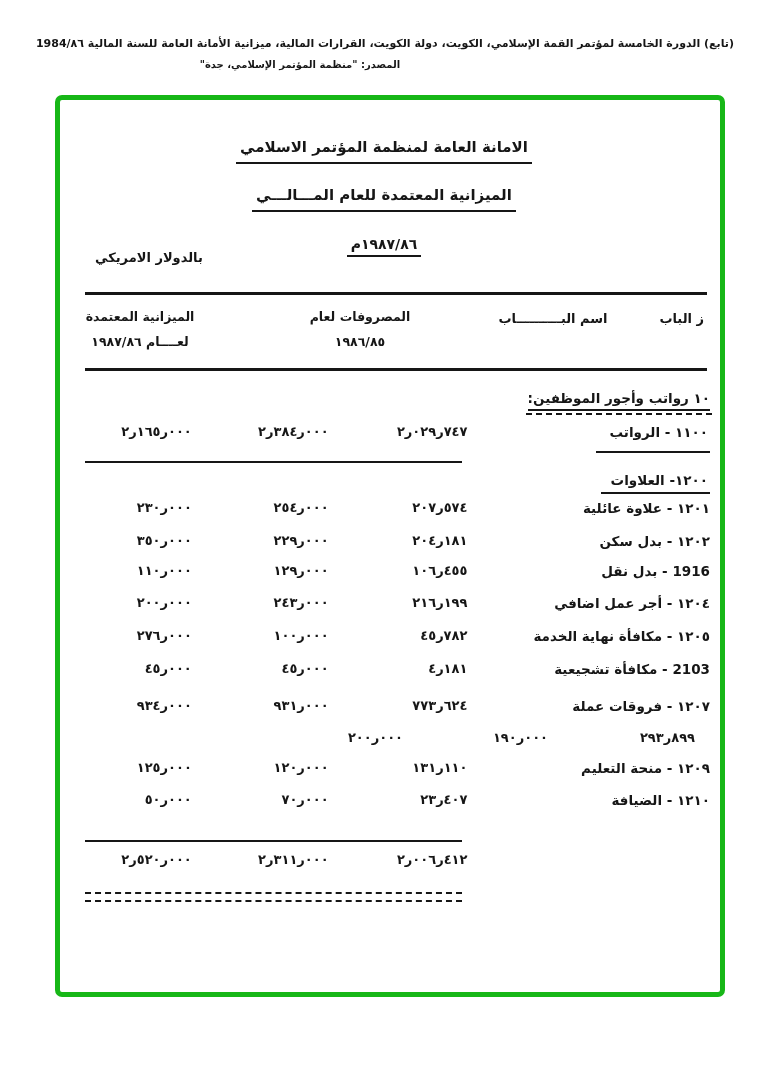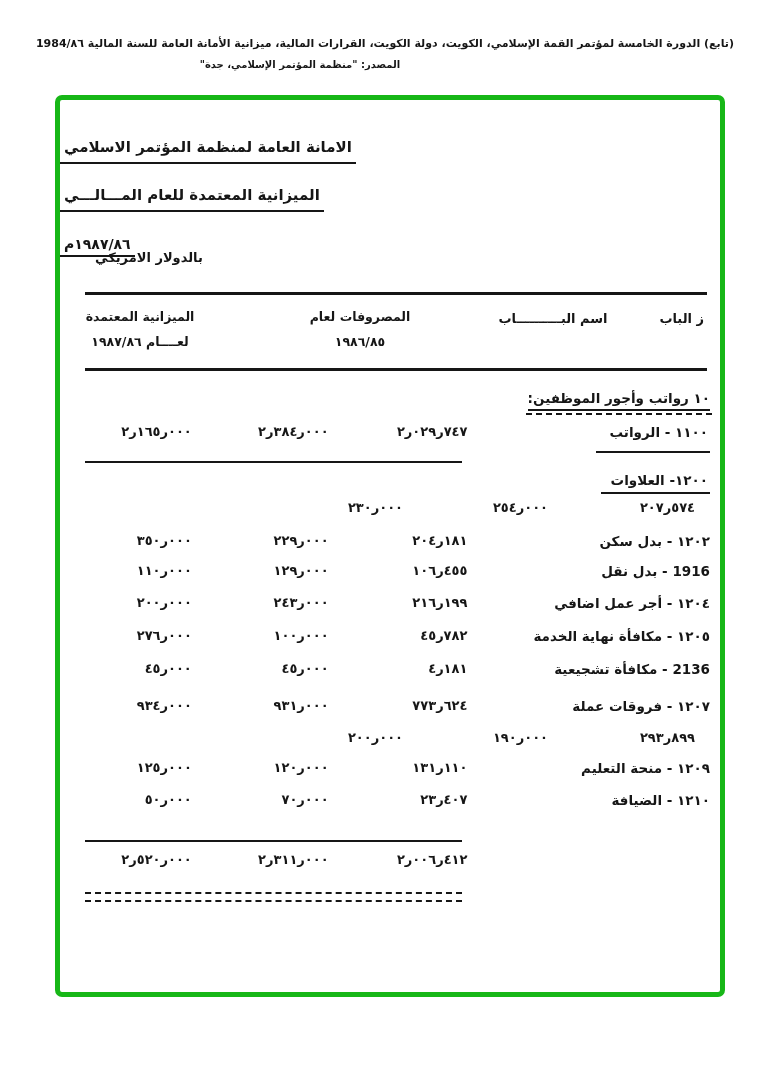--- a/index.html
+++ b/index.html
@@ -8,21 +8,21 @@
     background:#ffffff;color:#161616;
     font-family:"DejaVu Sans",sans-serif;font-weight:700;
   }
   .hdr1{position:absolute;top:36px;left:34px;width:702px;text-align:center;
         font-size:11px;direction:rtl;line-height:1.4}
   .hdr2{position:absolute;top:59px;left:160px;width:280px;text-align:center;
         font-size:10px;direction:rtl}
   .frame{position:absolute;left:55px;top:95px;width:660px;height:892px;
          border:5px solid #17b717;border-radius:7px;background:#ffffff}
   .frame *{direction:rtl}
-  .title{position:absolute;left:0;right:12px;text-align:left}
+  .title{position:absolute;left:0;right:12px;text-align:center}
   .t1{top:38px;font-size:15px}
   .t2{top:86px;font-size:15px}
   .t3{top:136px;font-size:14px}
   .uline{display:inline-block;border-bottom:2px solid #161616;padding:0 4px 6px 4px}
   .currency{position:absolute;top:150px;left:35px;font-size:13px}
   .rule{position:absolute;background:#161616;height:2px}
   #rule-top{top:192px;left:25px;width:622px;height:3px}
   #rule-hdr{top:268px;left:25px;width:622px;height:3px}
   #rule-1100{top:361px;left:25px;width:377px}
   #rule-totals{top:740px;left:25px;width:377px}
@@ -85,20 +85,21 @@
     <div class="num exp">٢ر٠٢٩ر٧٤٧</div>
     <div class="num app">٢ر٣٨٤ر٠٠٠</div>
     <div class="num ado">٢ر١٦٥ر٠٠٠</div>
   </div>
 
   <div class="rule" id="rule-1100"></div>
 
   <div class="subsec"><span class="uline2">١٢٠٠- العلاوات</span></div>
 
   <div class="row" style="top:400px">
+    <div class="lblcell">١٢٠١ - علاوة عائلية</div>
     <div class="num exp">٢٠٧ر٥٧٤</div>
     <div class="num app">٢٥٤ر٠٠٠</div>
     <div class="num ado">٢٣٠ر٠٠٠</div>
   </div>
   <div class="row" style="top:433px">
     <div class="lblcell">١٢٠٢ - بدل سكن</div>
     <div class="num exp">٢٠٤ر١٨١</div>
     <div class="num app">٢٢٩ر٠٠٠</div>
     <div class="num ado">٣٥٠ر٠٠٠</div>
   </div>
@@ -114,21 +115,21 @@
     <div class="num app">٢٤٣ر٠٠٠</div>
     <div class="num ado">٢٠٠ر٠٠٠</div>
   </div>
   <div class="row" style="top:528px">
     <div class="lblcell">١٢٠٥ - مكافأة نهاية الخدمة</div>
     <div class="num exp">٤٥ر٧٨٢</div>
     <div class="num app">١٠٠ر٠٠٠</div>
     <div class="num ado">٢٧٦ر٠٠٠</div>
   </div>
   <div class="row" style="top:561px">
-    <div class="lblcell">2136 - مكافأة تشجيعية</div>
+    <div class="lblcell">2103 - مكافأة تشجيعية</div>
     <div class="num exp">٤ر١٨١</div>
     <div class="num app">٤٥ر٠٠٠</div>
     <div class="num ado">٤٥ر٠٠٠</div>
   </div>
   <div class="row" style="top:598px">
     <div class="lblcell">١٢٠٧ - فروقات عملة</div>
     <div class="num exp">٧٧٣ر٦٢٤</div>
     <div class="num app">٩٣١ر٠٠٠</div>
     <div class="num ado">٩٣٤ر٠٠٠</div>
   </div>

